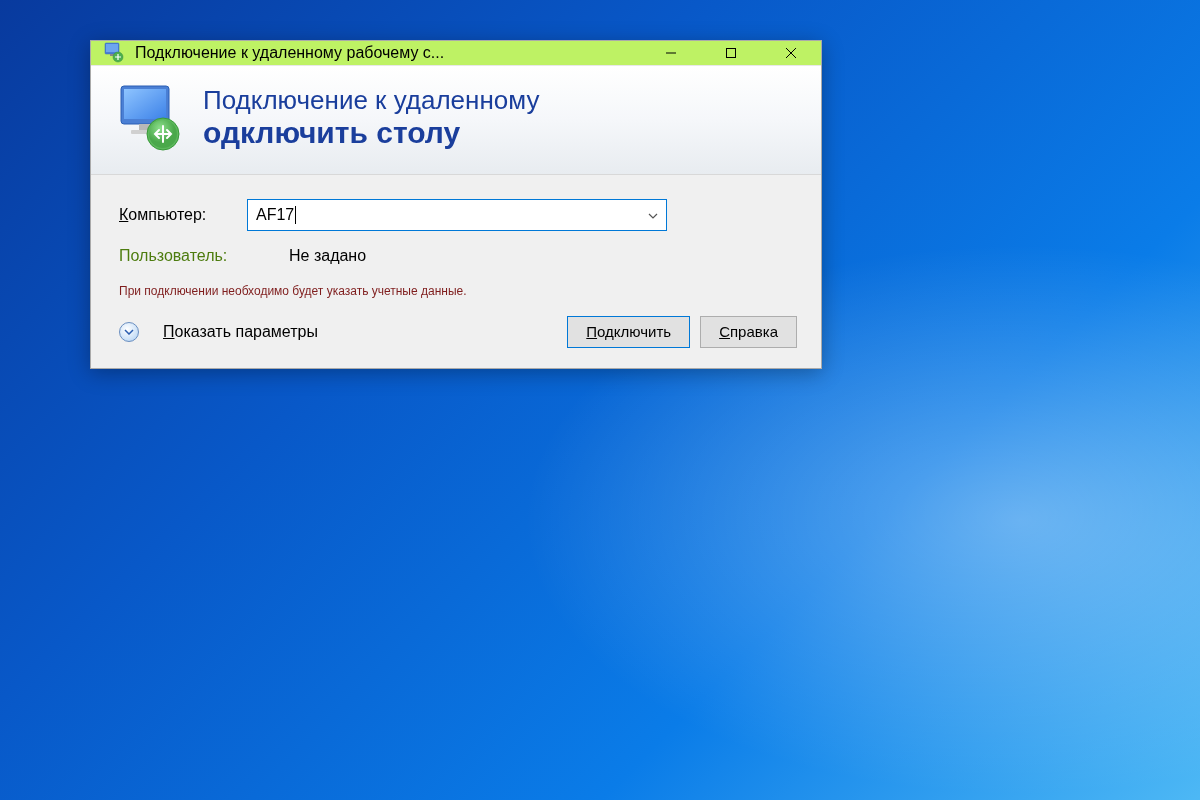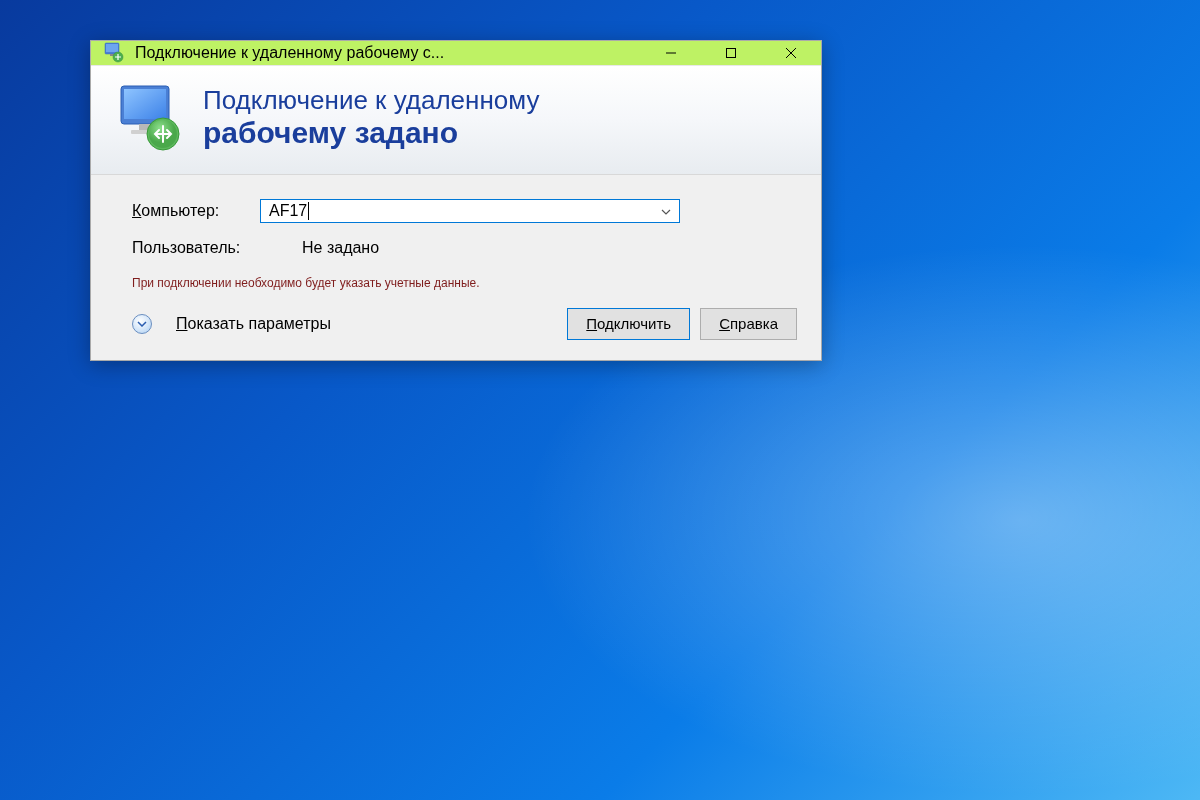--- a/index.html
+++ b/index.html
@@ -110,42 +110,42 @@
     }
     
     .header-line2 {
       font-size: 30px;
       color: #1a3e9c;
       font-weight: 700;
     }
     
     .body-content {
       background: #f0f0f0;
-      padding: 24px 24px 20px 41px;
+      padding: 24px 24px 20px 28px;
     }
     
     .form-row {
       display: flex;
       align-items: center;
       margin-bottom: 16px;
     }
     
     .form-label {
       font-size: 16px;
       color: #000;
       min-width: 128px;
     }
     
     .underline-first {
       text-decoration: underline;
     }
     
     .computer-field {
       flex: 0 0 420px;
-      height: 24px;
+      height: 32px;
       border: 1.5px solid #0078d7;
       background: #ffffff;
       display: flex;
       align-items: center;
       padding: 0 8px;
       position: relative;
     }
     
     .computer-value {
       flex: 1;
@@ -175,21 +175,21 @@
     }
     
     .user-row {
       display: flex;
       align-items: center;
       margin-bottom: 18px;
     }
     
     .user-label {
       font-size: 16px;
-      color: #000000;
+      color: #4d7c0f;
       min-width: 170px;
     }
     
     .user-value {
       font-size: 16px;
       color: #000;
     }
     
     .hint-text {
       font-size: 12px;
@@ -312,21 +312,21 @@
           <radialGradient id="green-grad" cx="0.4" cy="0.3">
             <stop offset="0%" stop-color="#8ee08e"></stop>
             <stop offset="100%" stop-color="#4aa84a"></stop>
           </radialGradient>
         </defs>
         <path d="M 42 52 L 50 52 M 50 44 L 50 52 M 46 48 L 42 52 L 46 56 M 58 52 L 50 52 M 50 60 L 50 52 M 54 56 L 58 52 L 54 48" stroke="#fff" stroke-width="2" fill="none" stroke-linecap="round"></path>
       </svg>
     </div>
     <div class="header-text">
       <div class="header-line1">Подключение к удаленному</div>
-      <div class="header-line2">рабочему задано</div>
+      <div class="header-line2">одключить столу</div>
     </div>
   </div>
 
   <div class="body-content">
 
     <div class="form-row">
       <div class="form-label"><span class="underline-first">К</span><span>омпьютер:</span></div>
       <div class="computer-field">
         <span class="computer-value"><span>AF17</span><span class="caret"></span></span>
         <span class="dropdown-arrow">

